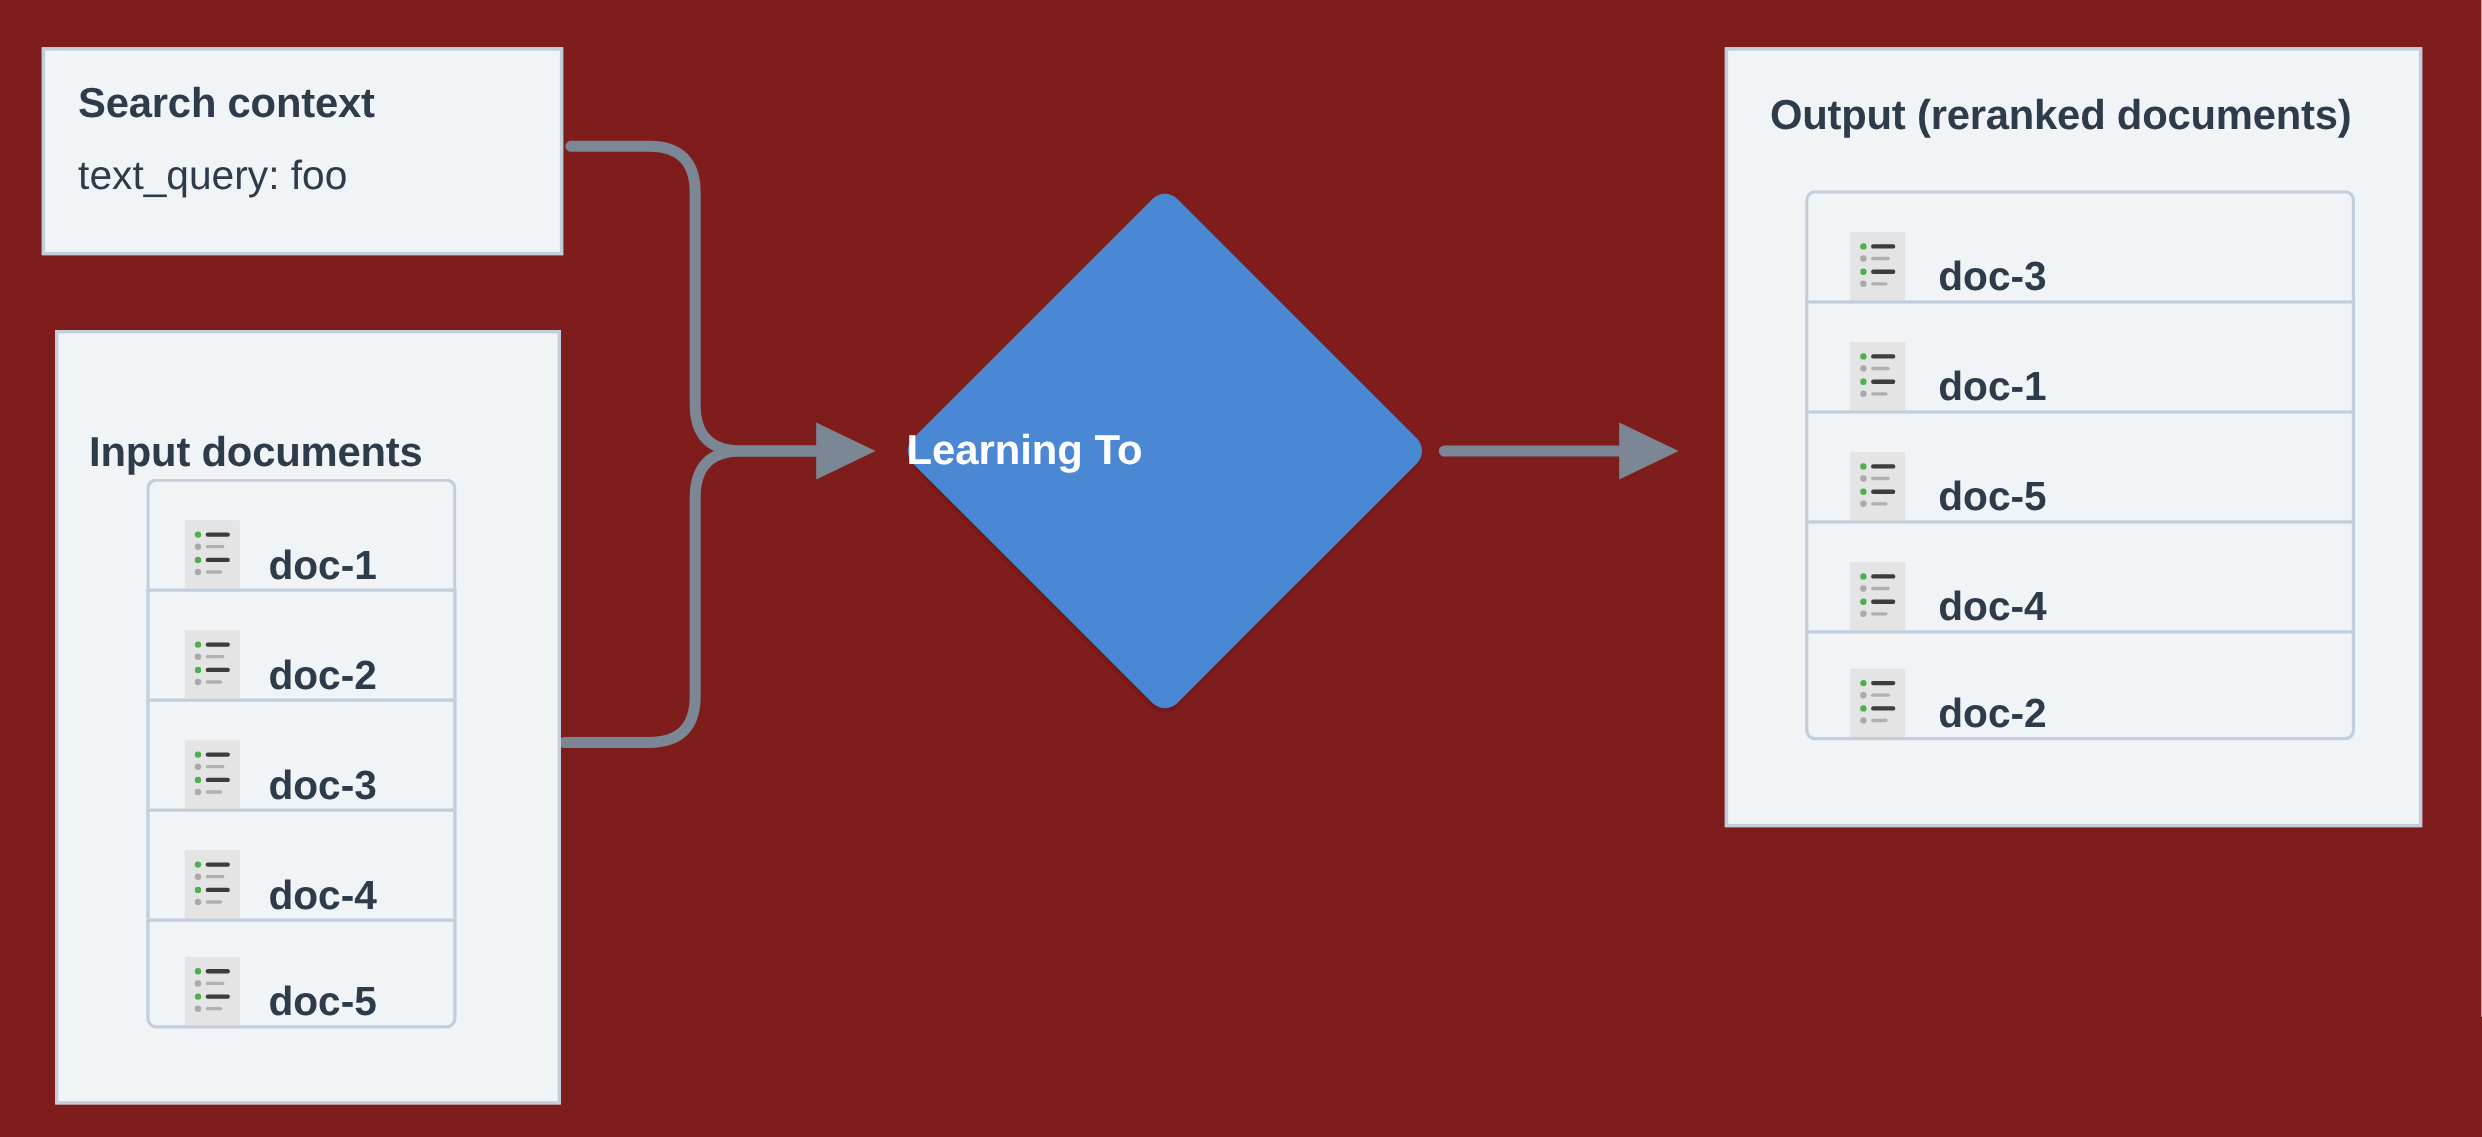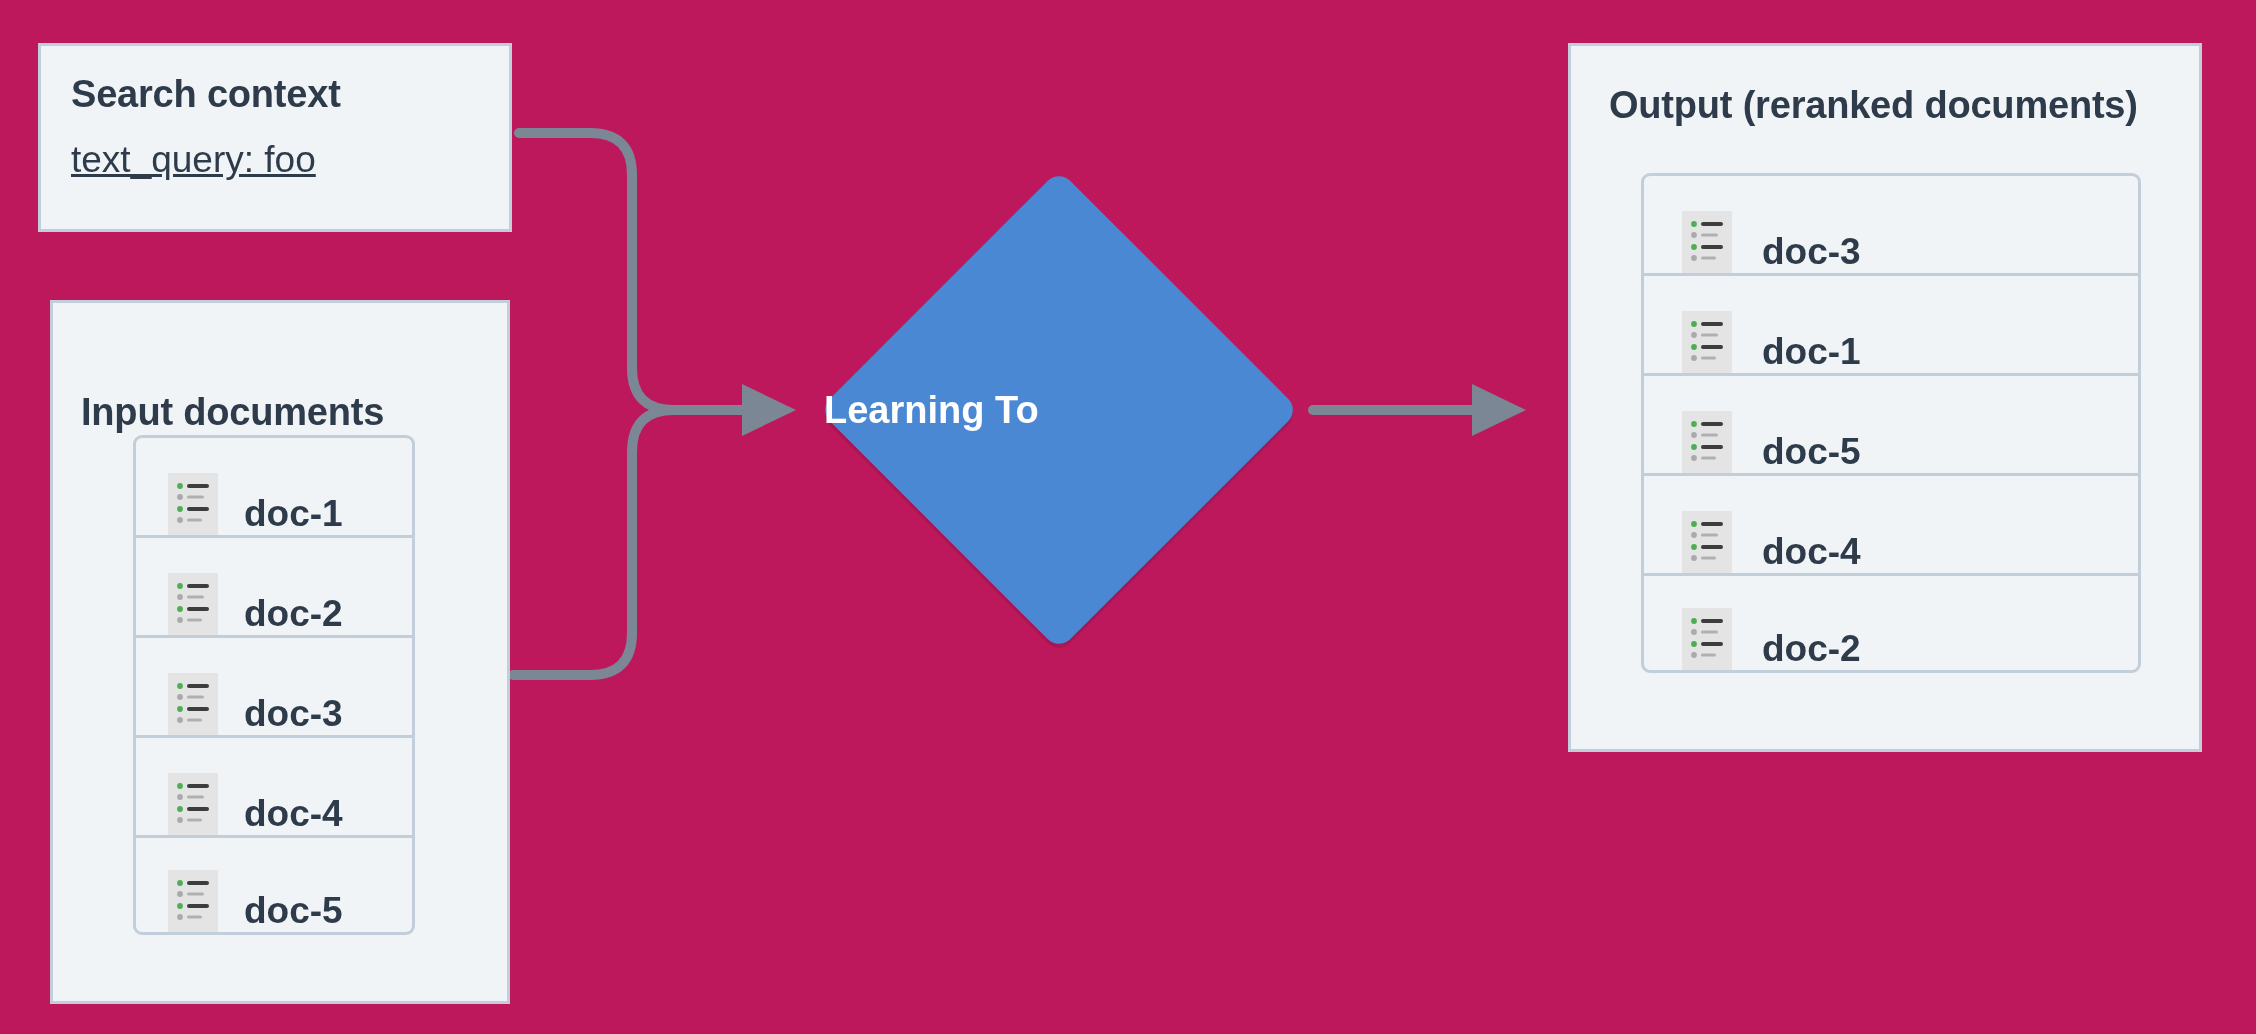--- a/index.html
+++ b/index.html
@@ -8,21 +8,21 @@
     background: #ffffff;
   }
   body {
     font-family: "Liberation Sans", sans-serif;
     -webkit-font-smoothing: antialiased;
   }
   #canvas {
     position: relative;
     width: 2256px;
     height: 1034px;
-    background: #be185d;
+    background: #7f1d1d;
     overflow: hidden;
   }
 
   
   .panel {
     position: absolute;
     background: #f1f4f7;
     border: 3px solid #c3cedb;
     box-sizing: border-box;
   }
@@ -31,21 +31,20 @@
     font-weight: 700;
     color: #2e3b4a;
     letter-spacing: -0.2px;
     white-space: nowrap;
   }
   .panel-sub {
     position: absolute;
     font-weight: 400;
     color: #2e3b4a;
     white-space: nowrap;
-    text-decoration: underline;
   }
 
   
   #search-context {
     left: 38px;
     top: 43px;
     width: 474px;
     height: 189px;
   }
   #search-context .panel-title {

